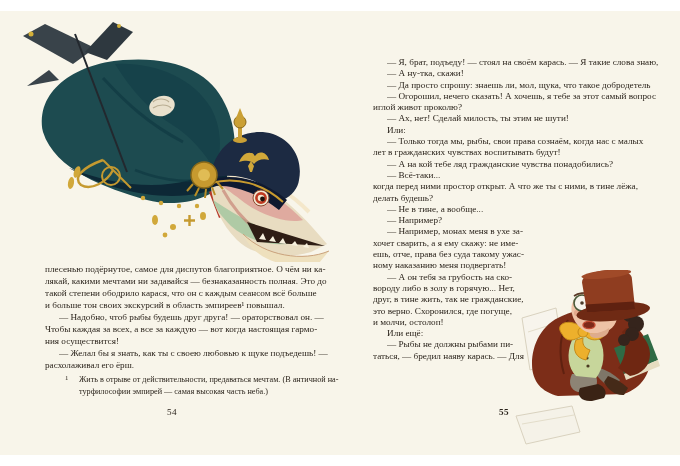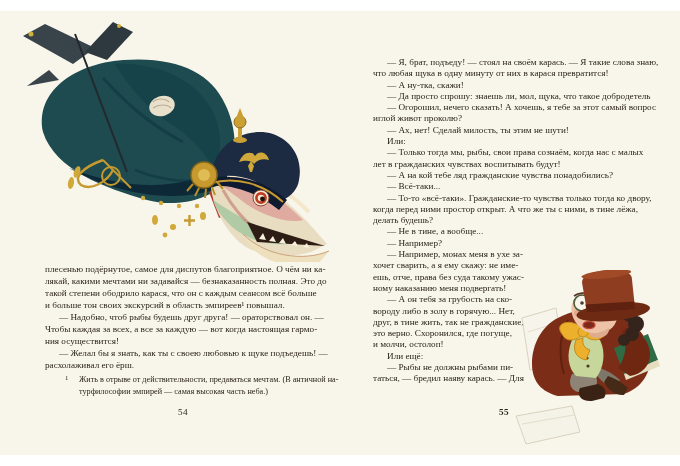--- a/index.html
+++ b/index.html
@@ -25,21 +25,21 @@
   .footnote {
     position:absolute; left:62px; top:363px; width:297px;
     font-size:8.2px; line-height:12px; color:#2b241c;
   }
   .fn-marker { position:absolute; left:3px; top:-2px; font-size:6.8px; }
   .fn-lines { padding-left:17px; }
   .page-num {
     position:absolute; top:396px; width:100px; text-align:center;
     font-size:9.2px; color:#2b241c; letter-spacing:0.5px;
   }
-  .page-num.left { left:133px; }
+  .page-num.left { left:122px; }
   .page-num.right { left:454px;font-weight:bold; }
   svg { position:absolute; }
 </style>
 </head>
 <body>
 
 <div class="spread">
 
   <svg style="left:15px; top:9px" width="325" height="242" viewBox="0 0 325 242">
 
@@ -138,32 +138,30 @@
     <div class="fn-lines">
         <div class="tline">Жить в отрыве от действительности, предаваться мечтам. (В античной на-</div>
         <div class="tline">турфилософии эмпирей — самая высокая часть неба.)</div>
       </div>
   </div>
 
   <div class="page-num left">54</div>
 
   <div class="right-text">
       <div class="tline ind">— Я, брат, подъеду! — стоял на своём карась. — Я такие слова знаю,</div>
-      <div class="tline">что любая щука в одну минуту от них в карася превратится!</div>
       <div class="tline ind">— А ну-тка, скажи!</div>
       <div class="tline ind">— Да просто спрошу: знаешь ли, мол, щука, что такое добродетель</div>
       <div class="tline ind">— Огорошил, нечего сказать! А хочешь, я тебе за этот самый вопрос</div>
       <div class="tline">иглой живот проколю?</div>
       <div class="tline ind">— Ах, нет! Сделай милость, ты этим не шути!</div>
       <div class="tline ind">Или:</div>
       <div class="tline ind">— Только тогда мы, рыбы, свои права сознаём, когда нас с малых</div>
       <div class="tline">лет в гражданских чувствах воспитывать будут!</div>
       <div class="tline ind">— А на кой тебе ляд гражданские чувства понадобились?</div>
       <div class="tline ind">— Всё-таки...</div>
-      <div class="tline ind">— То-то «всё-таки». Гражданские-то чувства только тогда ко двору,</div>
       <div class="tline">когда перед ними простор открыт. А что же ты с ними, в тине лёжа,</div>
       <div class="tline">делать будешь?</div>
       <div class="tline ind">— Не в тине, а вообще...</div>
       <div class="tline ind">— Например?</div>
       <div class="tline ind">— Например, монах меня в ухе за-</div>
       <div class="tline">хочет сварить, а я ему скажу: не име-</div>
       <div class="tline">ешь, отче, права без суда такому ужас-</div>
       <div class="tline">ному наказанию меня подвергать!</div>
       <div class="tline ind">— А он тебя за грубость на ско-</div>
       <div class="tline">вороду либо в золу в горячую... Нет,</div>

